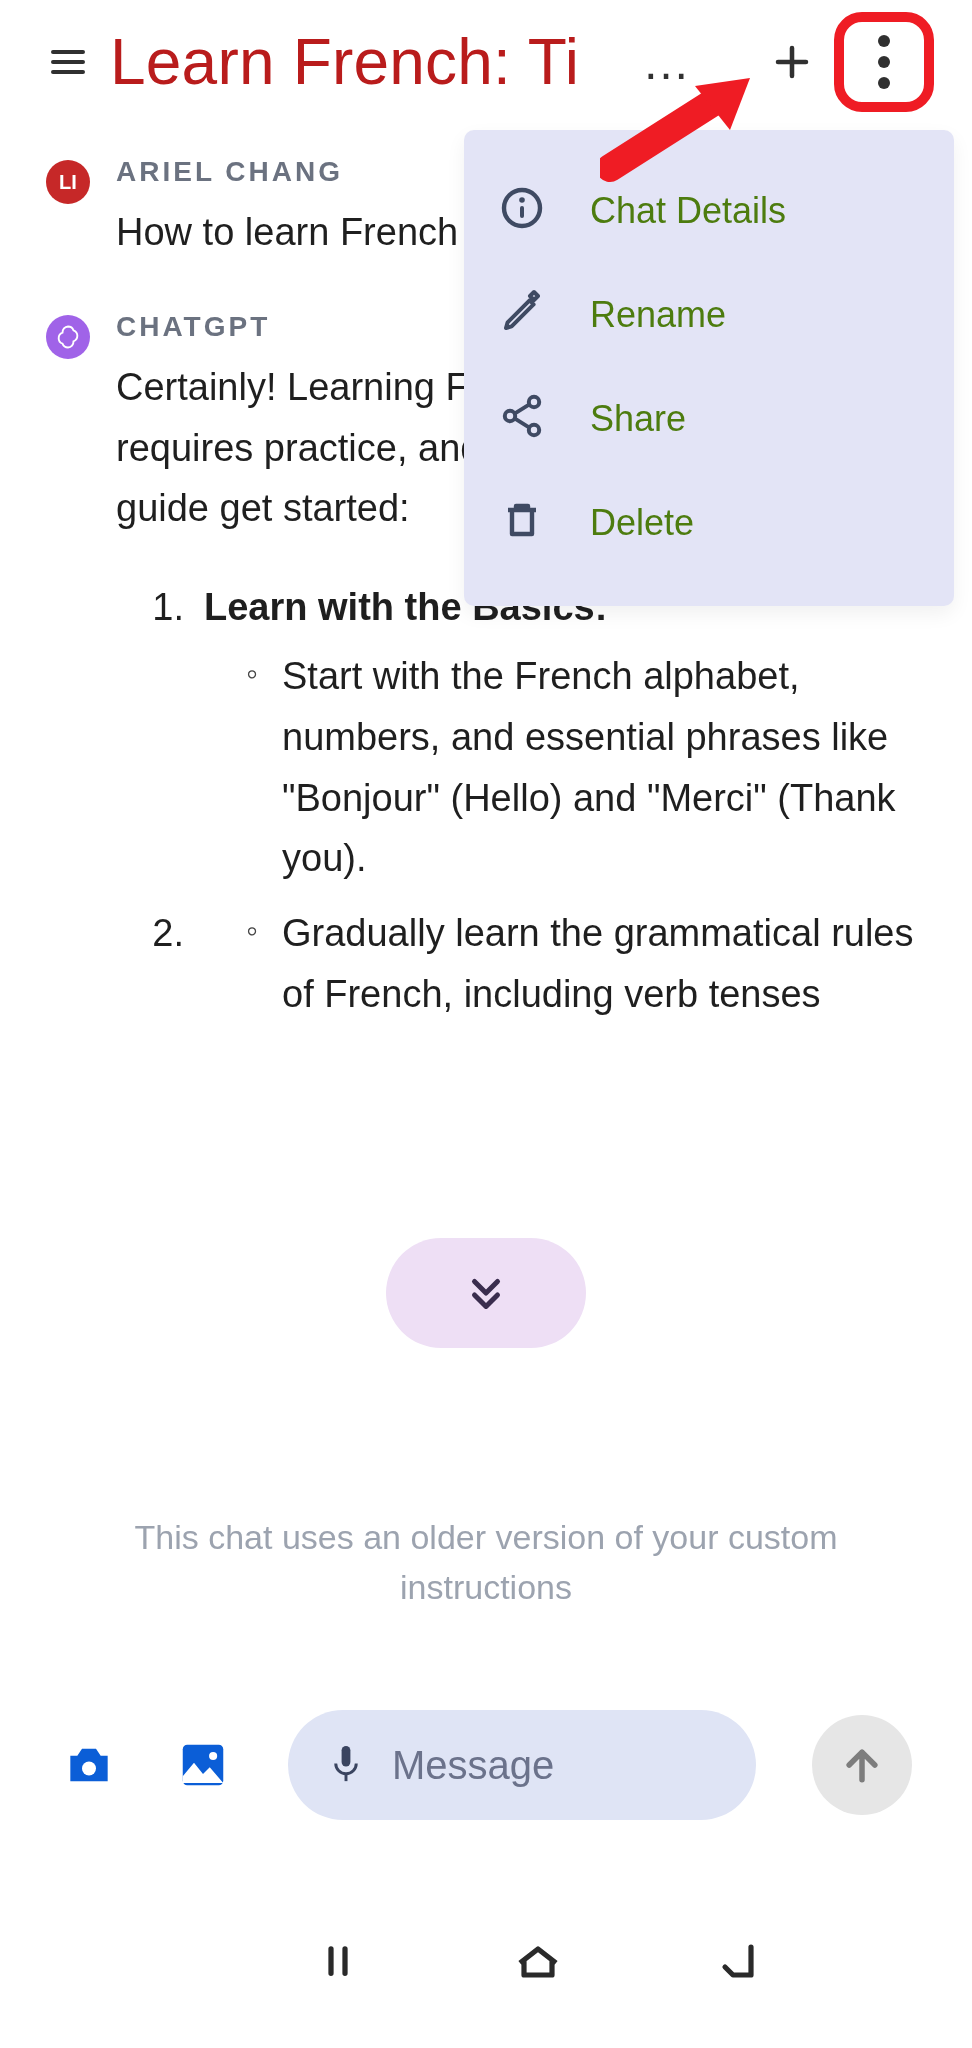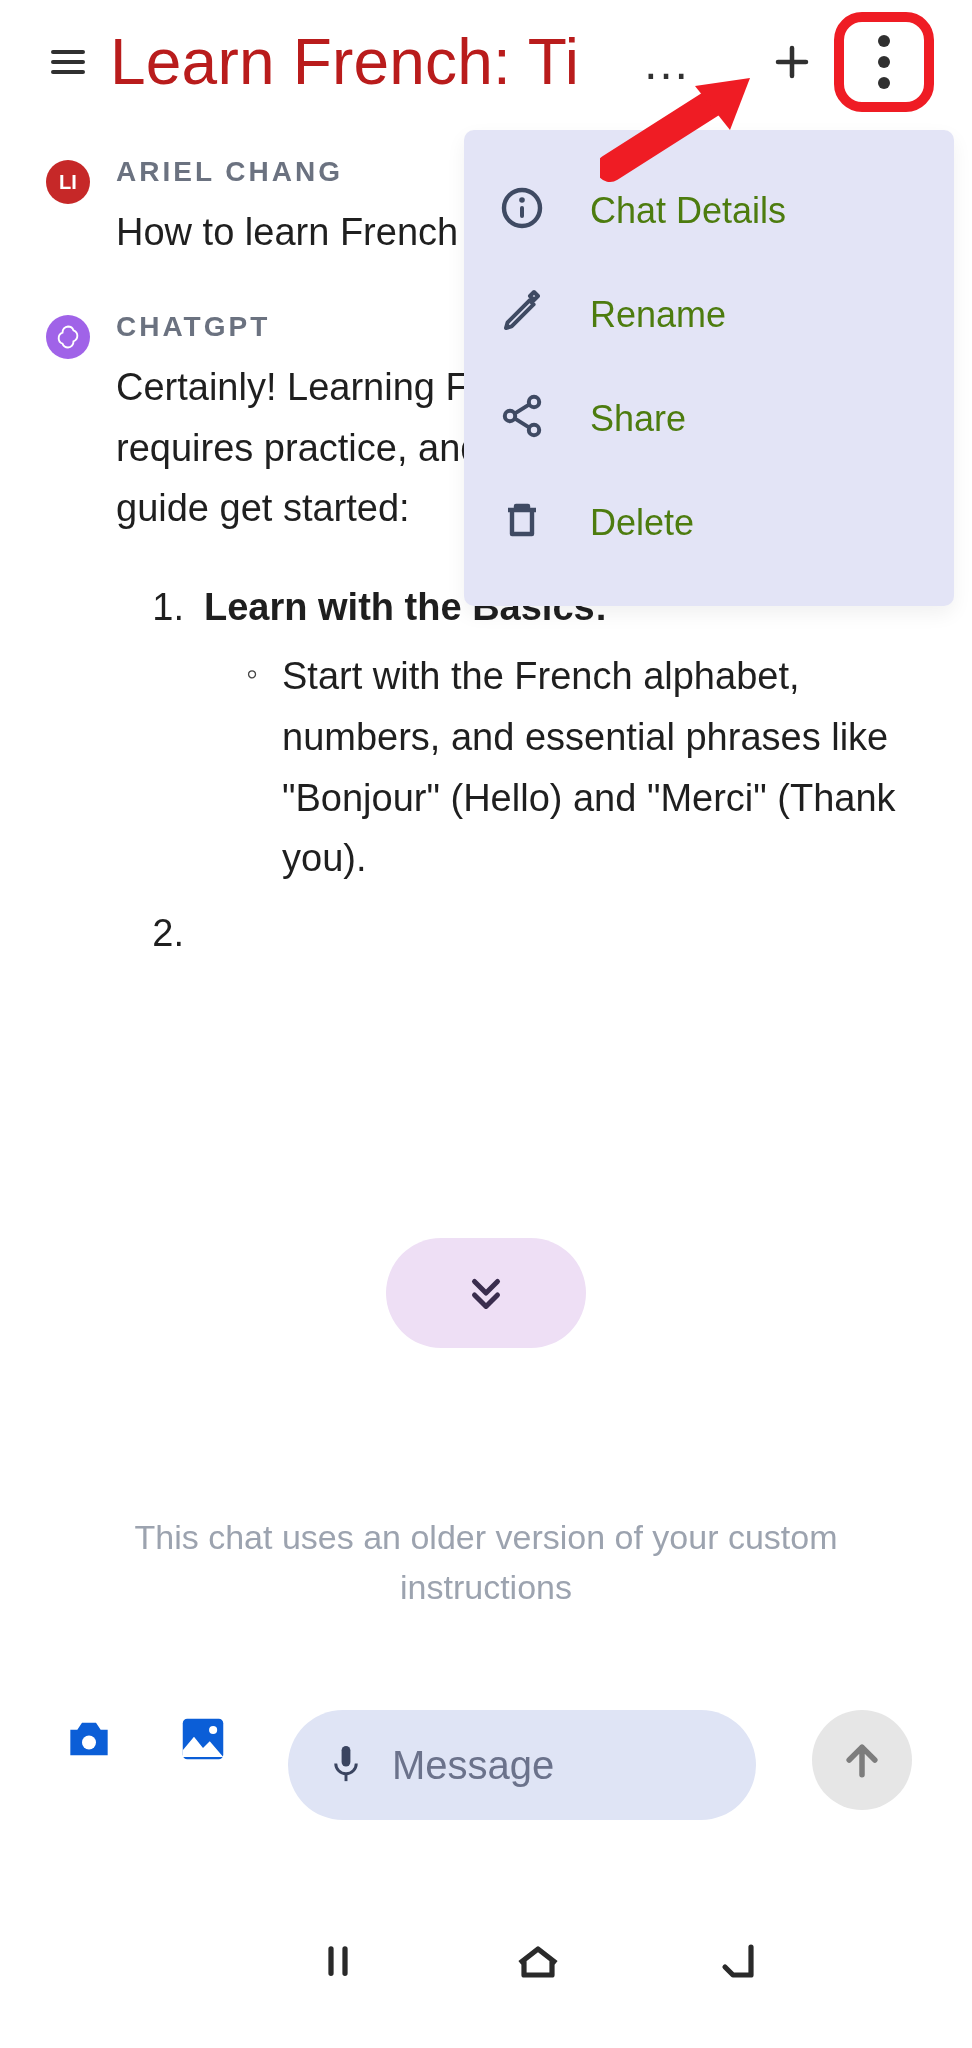--- a/index.html
+++ b/index.html
@@ -53,21 +53,21 @@
   ul.sub>li{position:relative;padding-left:36px;margin:6px 0;}
   ul.sub>li:before{content:"\25E6";position:absolute;left:0;top:0;font-size:34px;color:#444;}
   .fade{pointer-events:none;position:absolute;left:0;right:0;height:70px;bottom:560px;
         background:linear-gradient(to bottom, rgba(255,255,255,0), #fff 70%);}
 
   
   .scrollpill{position:absolute;left:50%;transform:translateX(-50%);bottom:700px;width:200px;height:110px;border-radius:70px;background:var(--pillbg);display:flex;align-items:center;justify-content:center;z-index:15;}
 
   
   .notice{position:absolute;left:0;right:0;bottom:436px;text-align:center;padding:0 90px;font-size:34px;color:var(--muted2);line-height:1.45;}
-  .inputbar{position:absolute;left:60px;right:60px;bottom:228px;display:flex;gap:56px;}
+  .inputbar{position:absolute;left:60px;right:60px;bottom:228px;display:flex;align-items:center;gap:56px;}
   .ic-btn{width:58px;height:58px;display:flex;align-items:center;justify-content:center;}
   .msgbox{flex:1;height:110px;border-radius:60px;background:var(--inputbg);display:flex;align-items:center;gap:28px;padding:0 40px;}
   .msgbox .placeholder{font-size:40px;color:#6b728b;}
   .send{width:100px;height:100px;border-radius:50%;background:#e6e6e6;display:flex;align-items:center;justify-content:center;}
   .navbar{position:absolute;left:0;right:0;bottom:20px;height:130px;display:flex;align-items:center;justify-content:space-around;padding:0 130px 0 240px;}
 
 </style>
 </head>
 <body>
 
@@ -157,20 +157,23 @@
           <ol class="num">
             <li>
               <span class="n">1.</span>
               <span class="t">Learn with the Basics:</span>
               <ul class="sub">
                 <li>Start with the French alphabet, numbers, and essential phrases like "Bonjour" (Hello) and "Merci" (Thank you).</li>
               </ul>
             </li>
             <li>
               <span class="n">2.</span>
+              <ul class="sub">
+                <li>Gradually learn the grammatical rules of French, including verb tenses</li>
+              </ul>
             </li>
           </ol>
         </div>
       </div>
     </div>
   </div>
 
   <div class="fade"></div>
 
   <div class="scrollpill">

